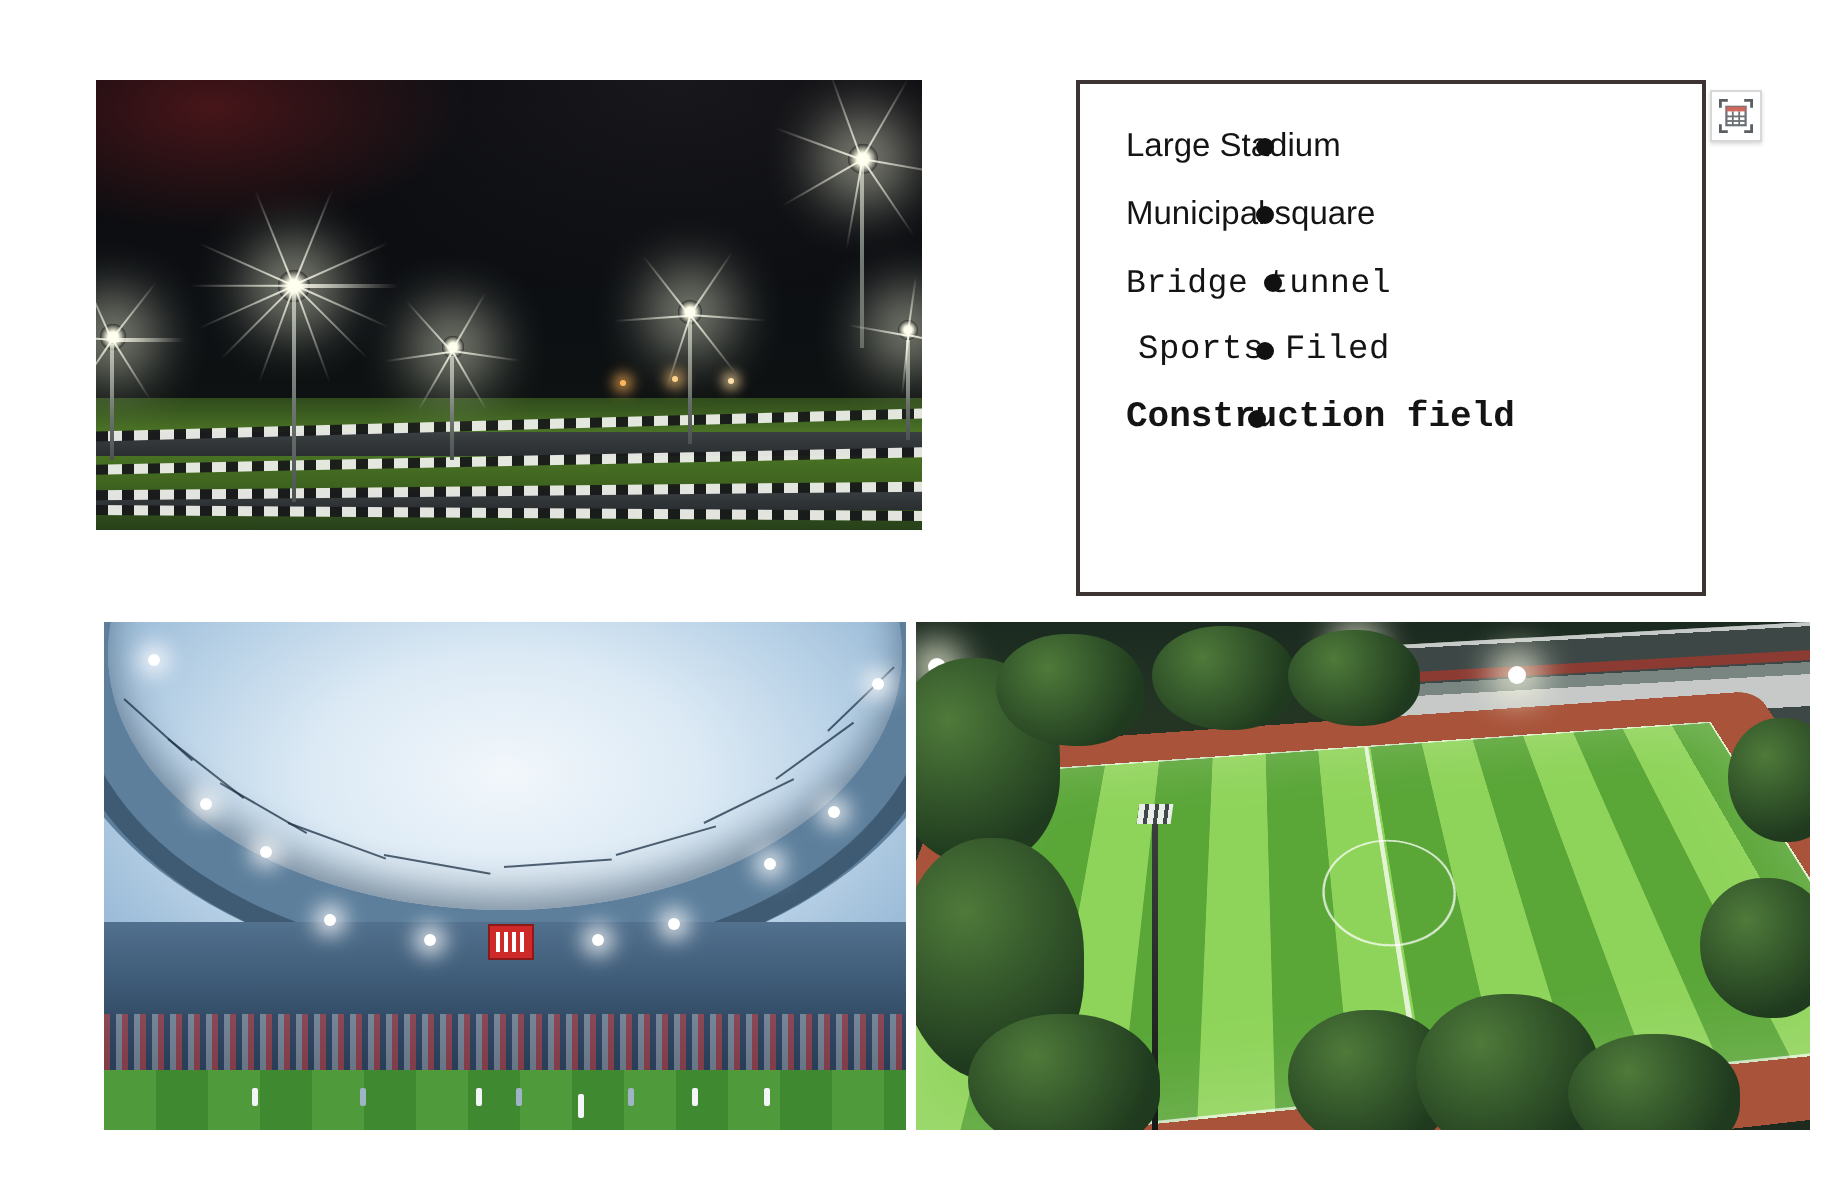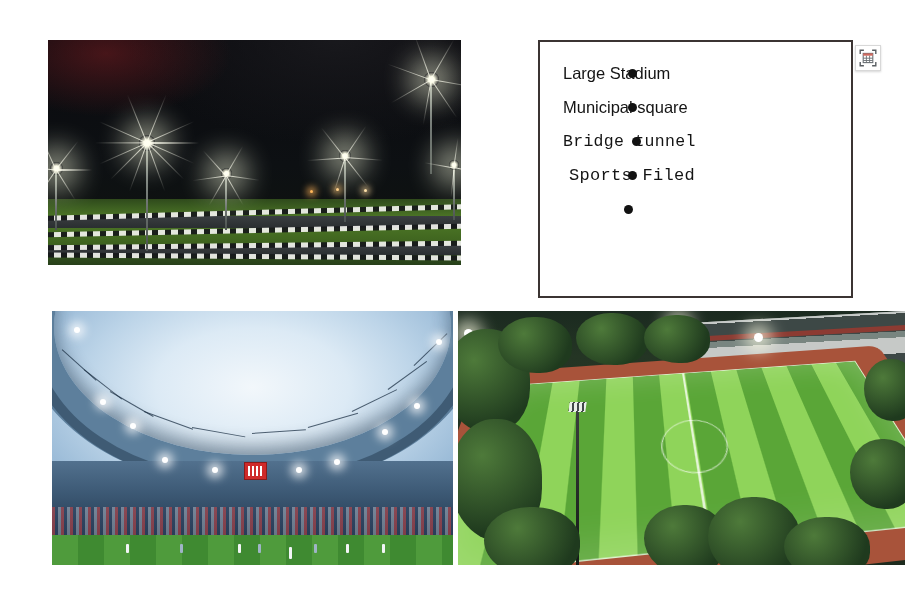--- a/index.html
+++ b/index.html
@@ -472,20 +472,21 @@
     <li class="mono shift">
       <span class="bullet"></span>
       <span class="txt">Bridge tunnel</span>
     </li>
     <li class="mono big">
       <span class="bullet"></span>
       <span class="txt">Sports Filed</span>
     </li>
     <li class="mono wide">
       <span class="bullet"></span>
+      <span class="txt">Construction field</span>
     </li>
   </ul>
 </div>
 
 <div id="crop-tool-button">
   <span>
     <svg width="24" height="24" viewBox="0 0 24 24" aria-hidden="true">
 
       <g stroke="#5a5f63" stroke-width="1.4" fill="none" stroke-linecap="square">
         <path d="M4.2 7.2 V4.2 H7.2"></path>

